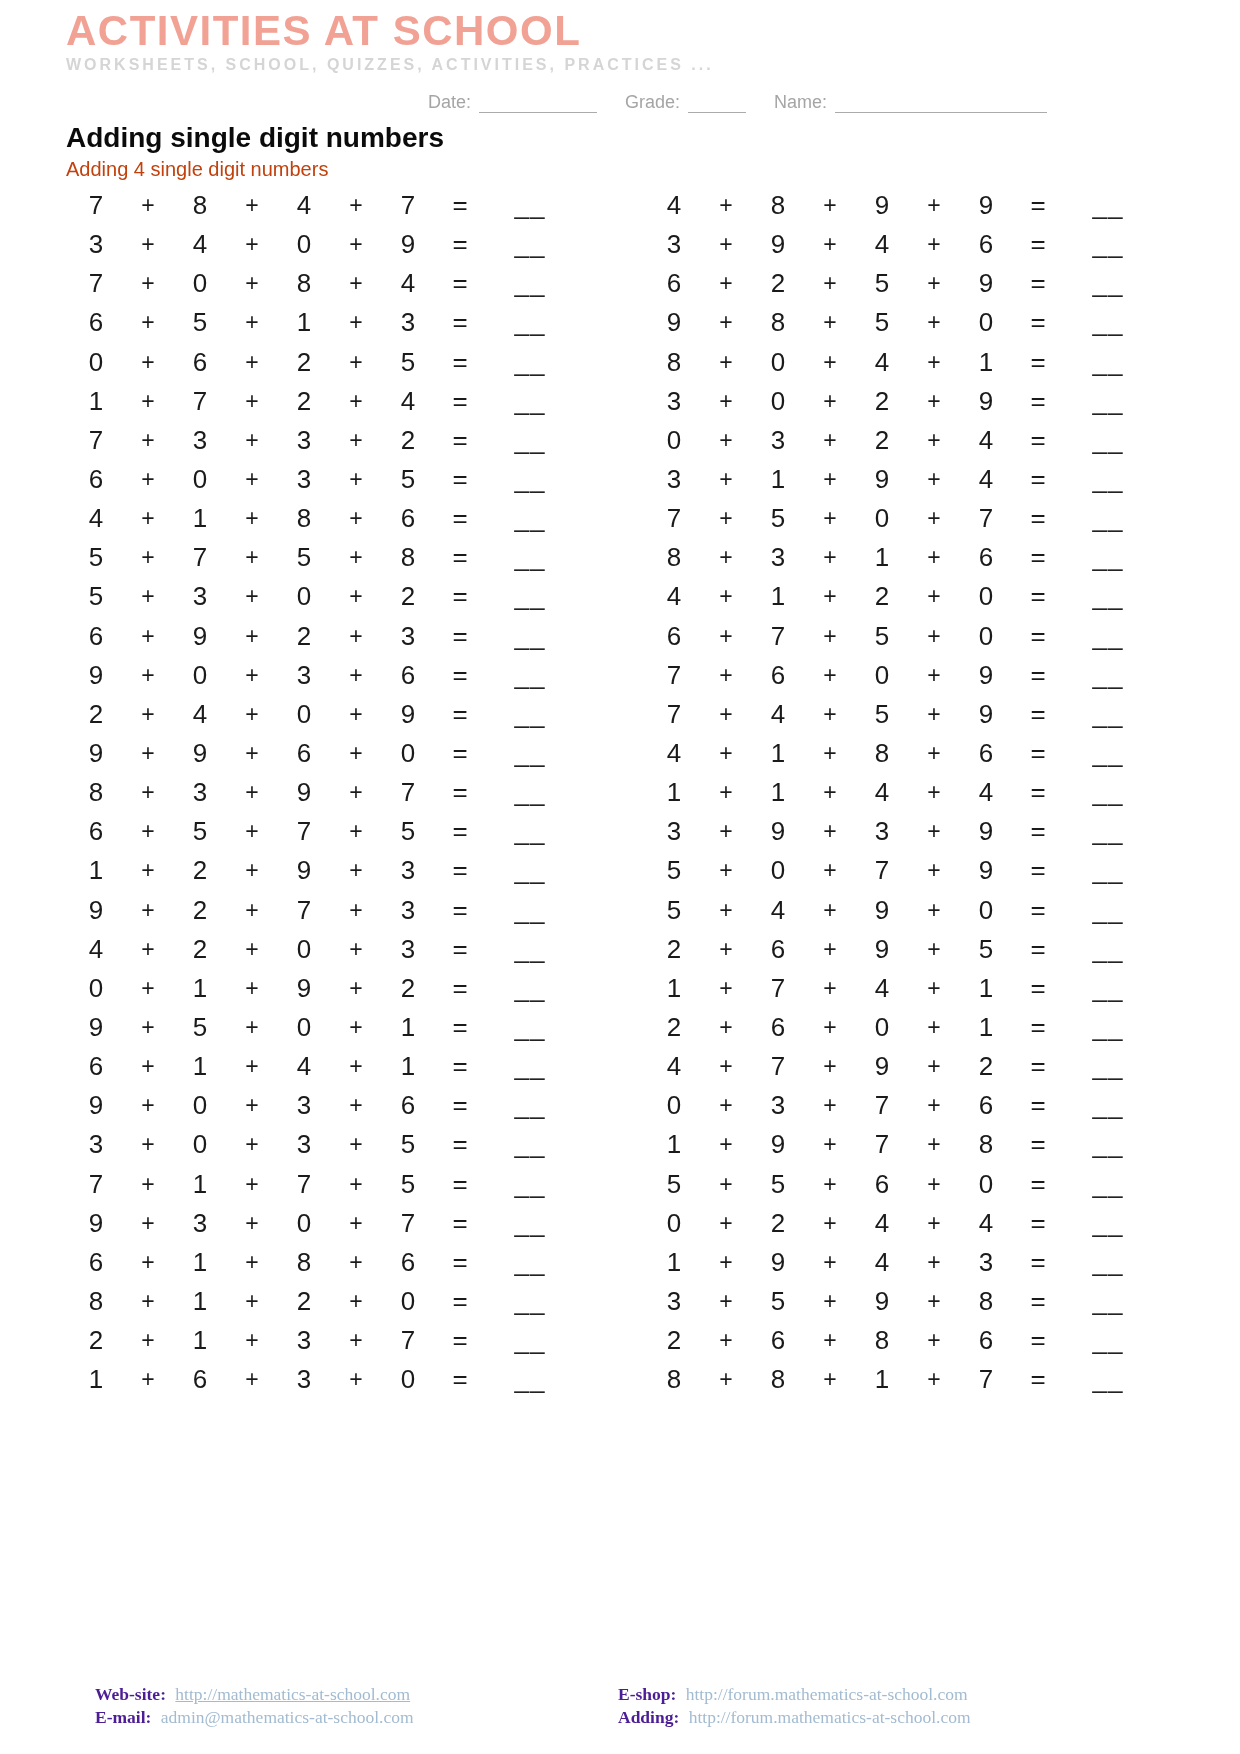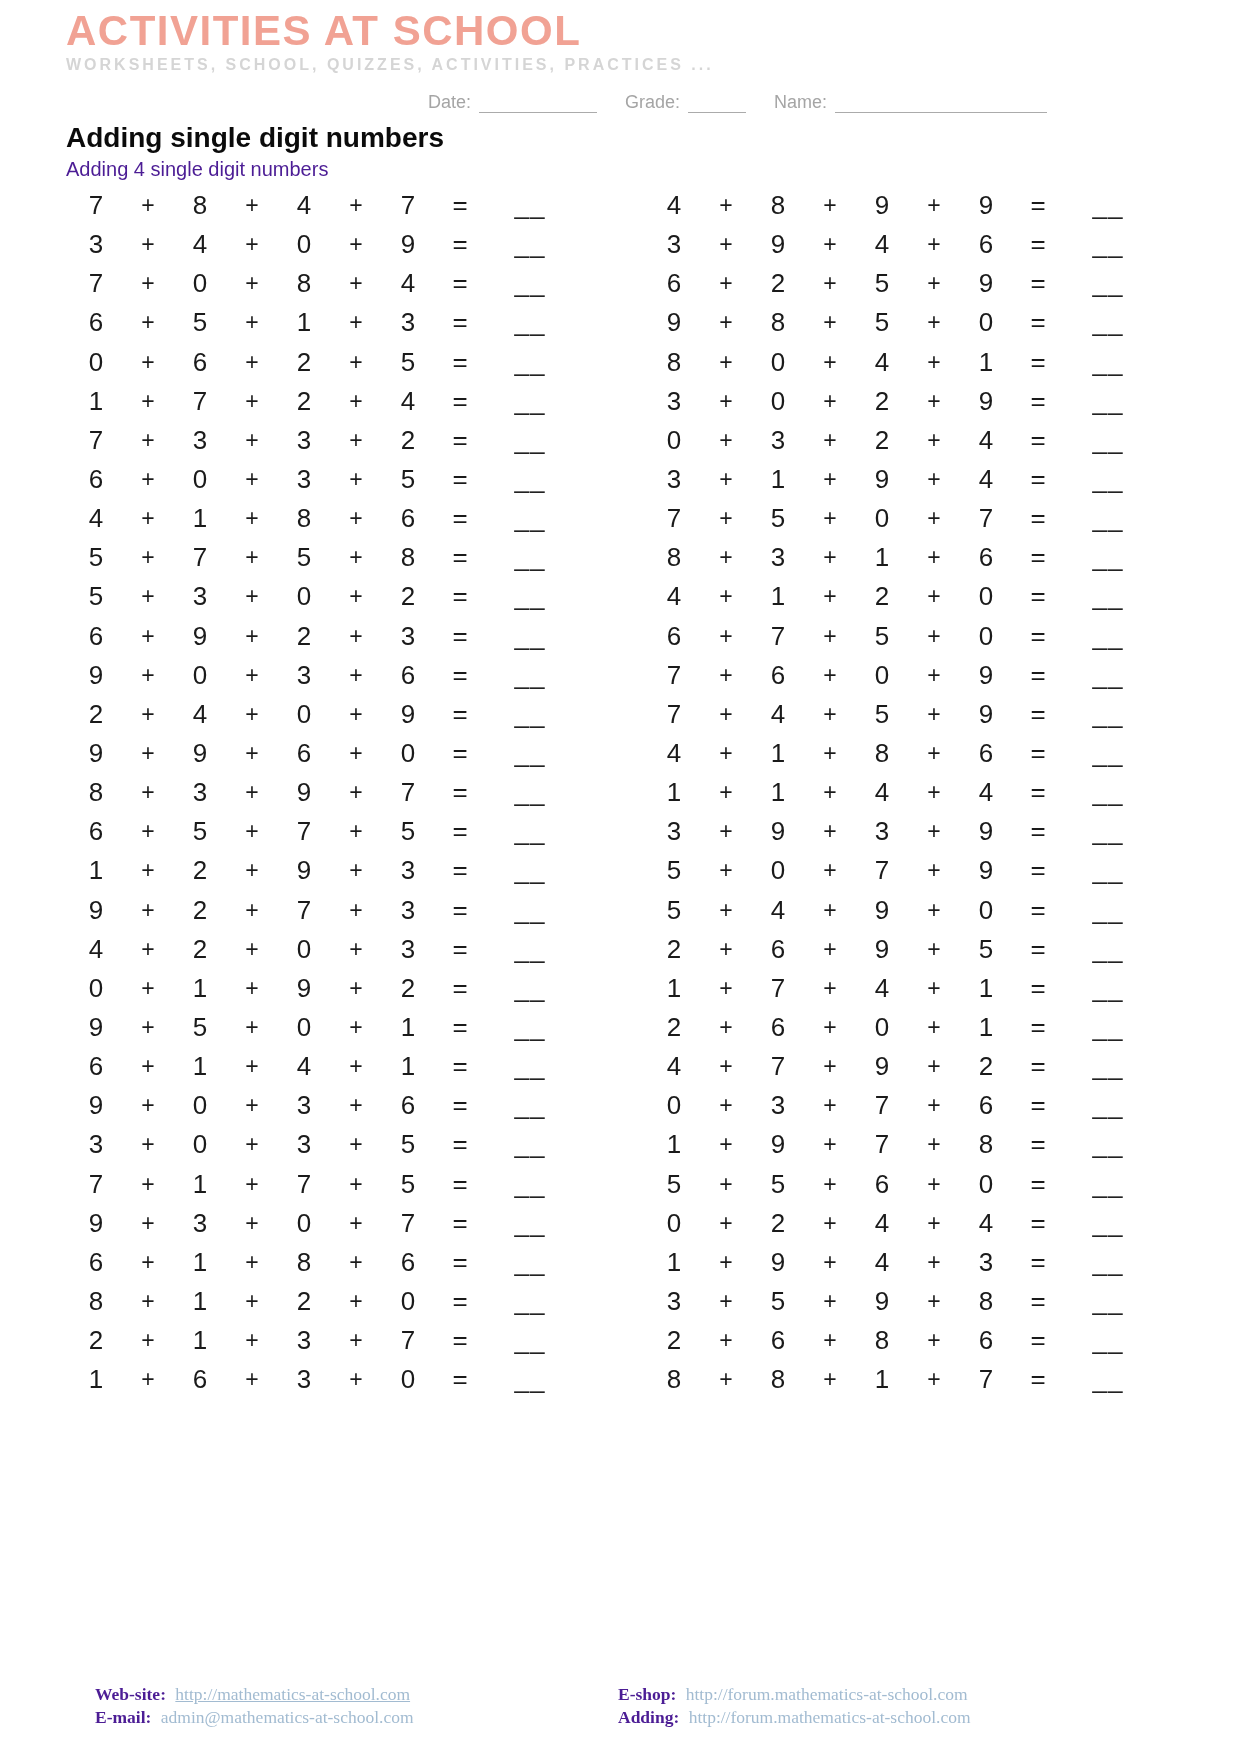--- a/index.html
+++ b/index.html
@@ -23,21 +23,21 @@
   .formline .lbl{margin-right:8px;}
   .blankline{border-bottom:1.5px solid #ABABAB;height:20px;display:inline-block;}
   .bl-date{width:118px;margin-right:28px;}
   .bl-grade{width:58px;margin-right:28px;}
   .bl-name{width:212px;}
   
   .ws-title{
     position:absolute;left:66px;top:122px;font-size:28px;font-weight:bold;color:#0b0b0b;
   }
   .ws-sub{
-    position:absolute;left:66px;top:158px;font-size:20px;color:#4c1d95;
+    position:absolute;left:66px;top:158px;font-size:20px;color:#c2410c;
   }
   
   .col{position:absolute;top:186px;}
   .col-left{left:70px;}
   .col-right{left:648px;}
   .prow{
     display:grid;
     grid-template-columns:52px 52px 52px 52px 52px 52px 52px 52px 74px;
     height:39.15px;align-items:center;
     font-size:26px;color:#1a1a1a;

